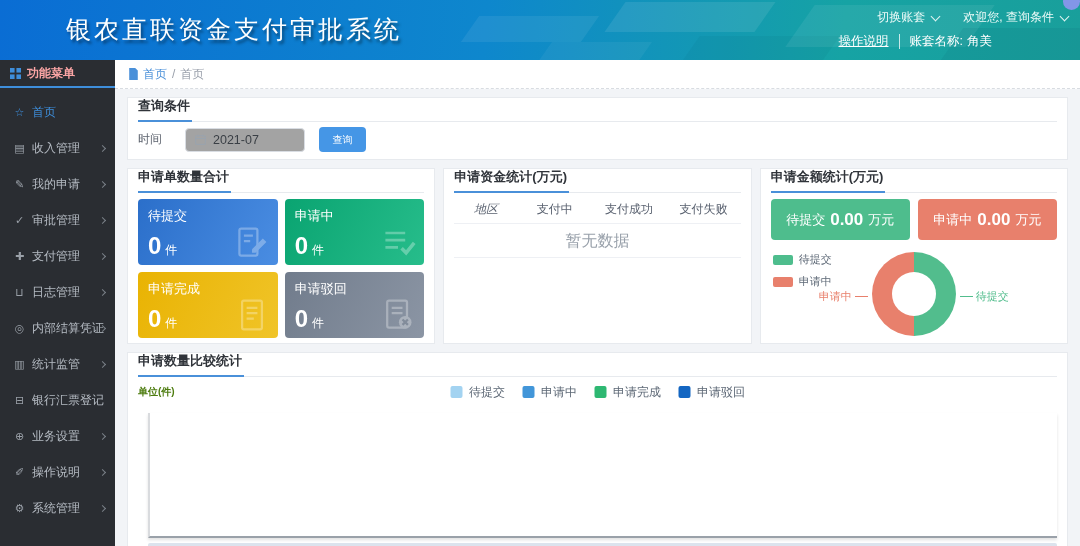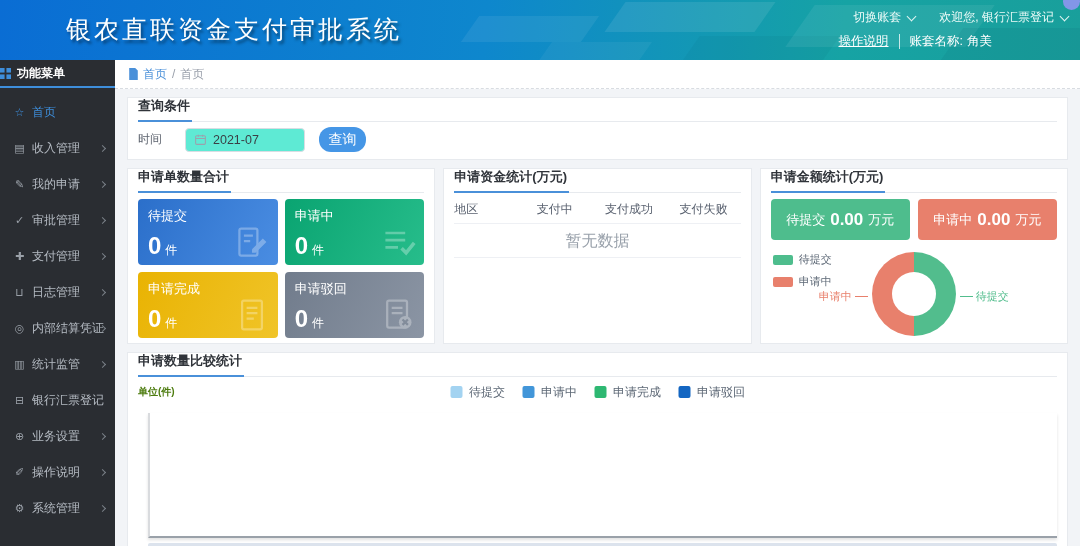--- a/index.html
+++ b/index.html
@@ -27,22 +27,22 @@
     transform:rotate(45deg); display:inline-block; margin:-3px 2px 0 7px; }
   .hdr-gap { width:22px; }
   .link-underline { text-decoration:underline; cursor:pointer; }
   .vdiv { width:1px; height:15px; background:rgba(255,255,255,.75); margin:0 10px; }
   .acct-label { margin-right:4px; }
   .corner-dot { position:absolute; top:-7px; right:0px; width:17px; height:17px;
     border-radius:50%; background:#8296e8; }
 
   
   .sidebar { position:absolute; left:0; top:60px; width:115px; height:486px; background:#2a2d32; }
-  .menu-header { height:28px; display:flex; align-items:center; gap:6px; 
-    color:#ffffff; font-size:12px; font-weight:bold; border-bottom:2px solid #3e8edb; }
+  .menu-header { height:28px; display:flex; align-items:center; gap:6px; padding-left:10px;
+    color:#fca5a5; font-size:12px; font-weight:bold; border-bottom:2px solid #3e8edb; }
   .side-list { padding-top:6px; }
   .side-item { height:36px; display:flex; align-items:center; padding:0 10px 0 12px;
     color:#b6bcc4; font-size:12px; position:relative; cursor:pointer; }
   .side-item .s-icon { width:15px; margin-right:5px; font-size:11px; color:#9aa0a8; text-align:center; }
   .side-item.active, .side-item.active .s-icon { color:#3e8edb; }
   .s-arrow { position:absolute; right:10px; width:5px; height:5px;
     border-top:1.2px solid #7a8088; border-right:1.2px solid #7a8088; transform:rotate(45deg); }
 
   
   .main { position:absolute; left:115px; top:60px; width:965px; height:486px;
@@ -57,23 +57,23 @@
   .card-title-row { height:24px; border-bottom:1px solid #e7eaee; display:flex; align-items:flex-end; }
   .card-title { font-size:13px; font-weight:bold; color:#30343a; padding:0 2px 5px 0;
     border-bottom:2px solid #4a90d9; margin-bottom:-1px; }
 
   
   .query-card { margin-bottom:8px; }
   .query-body { display:flex; align-items:center; padding:5px 0 7px 0; }
   .q-label { font-size:12px; color:#5f6570; margin-right:23px; }
   .date-input { width:120px; height:24px; border:1px solid #d9dde3; border-radius:4px;
     display:flex; align-items:center; padding:0 8px; gap:6px; font-size:12.5px; color:#3a3f45;
-    background:#5eead4; cursor:text; }
-  .search-btn { width:47px; height:25px; background:#4596e6; color:#fff; font-size:14px;
-    border:none; border-radius:12px; margin-left:14px; cursor:pointer; }
+    background:#a3a3a3; cursor:text; }
+  .search-btn { width:47px; height:25px; background:#4596e6; color:#fff; font-size:10px;
+    border:none; border-radius:4px; margin-left:14px; cursor:pointer; }
 
   
   .panels { display:flex; gap:8px; }
   .panel { flex:1; height:176px; overflow:hidden; }
 
   .cards-grid { display:grid; grid-template-columns:1fr 1fr; gap:7px; padding:6px 0 8px; }
   .stat-card { height:66px; border-radius:4px; position:relative; padding:8px 10px;
     color:#fff; overflow:hidden; cursor:pointer; }
   .sc-label { font-size:13px; }
   .sc-value { position:absolute; left:10px; bottom:5px; }
@@ -82,21 +82,21 @@
   .sc-icon { position:absolute; right:8px; bottom:5px; width:36px; height:36px; opacity:.3; }
   .c-blue  { background:linear-gradient(115deg,#2b6fca,#4a8de2); }
   .c-green { background:linear-gradient(115deg,#0aa471,#27bd8b); }
   .c-gold  { background:linear-gradient(115deg,#e9b303,#f0c428); }
   .c-gray  { background:linear-gradient(115deg,#717c8c,#8b95a4); }
 
   
   .ftable-head { display:flex; align-items:center; height:31px; padding-top:3px;
     border-bottom:1px solid #eef0f4; font-size:12px; color:#5a6270; }
   .fcol { flex:1; text-align:center; }
-  .fcol.first { flex:.85; text-align:left; }
+  .fcol.first { flex:.85; text-align:center;font-style:italic; }
   .ftable-empty { height:34px; line-height:34px; text-align:center; font-size:16px;
     color:#98a0aa; border-bottom:1px solid #eef0f4; }
 
   
   .badges { display:flex; gap:8px; padding:6px 0 4px; }
   .badge { flex:1; height:41px; border-radius:4px; color:#fff; display:flex;
     align-items:center; justify-content:center; font-size:13px; }
   .badge .b-val { font-size:17px; font-weight:bold; margin:0 5px; }
   .b-green { background:#4ebd8d; } .b-salmon { background:#e8806c; }
   .donut-area { position:relative; height:100px; }
@@ -138,21 +138,21 @@
   <div class="deco d2"></div>
   <div class="deco d3"></div>
   <div class="deco d4"></div>
   <div class="deco d5"></div>
   <div class="deco d6"></div>
   <div class="app-title">银农直联资金支付审批系统</div>
   <div class="hdr-row1">
     <span>切换账套</span>
     <span class="chev-down"></span>
     <span class="hdr-gap"></span>
-    <span>欢迎您, 银行汇票登记</span>
+    <span>欢迎您, 查询条件</span>
     <span class="chev-down"></span>
   </div>
   <div class="hdr-row2">
     <span class="link-underline">操作说明</span>
     <span class="vdiv"></span>
     <span class="acct-label">账套名称:</span>
     <span>角美</span>
   </div>
   <div class="corner-dot"></div>
 </div>

